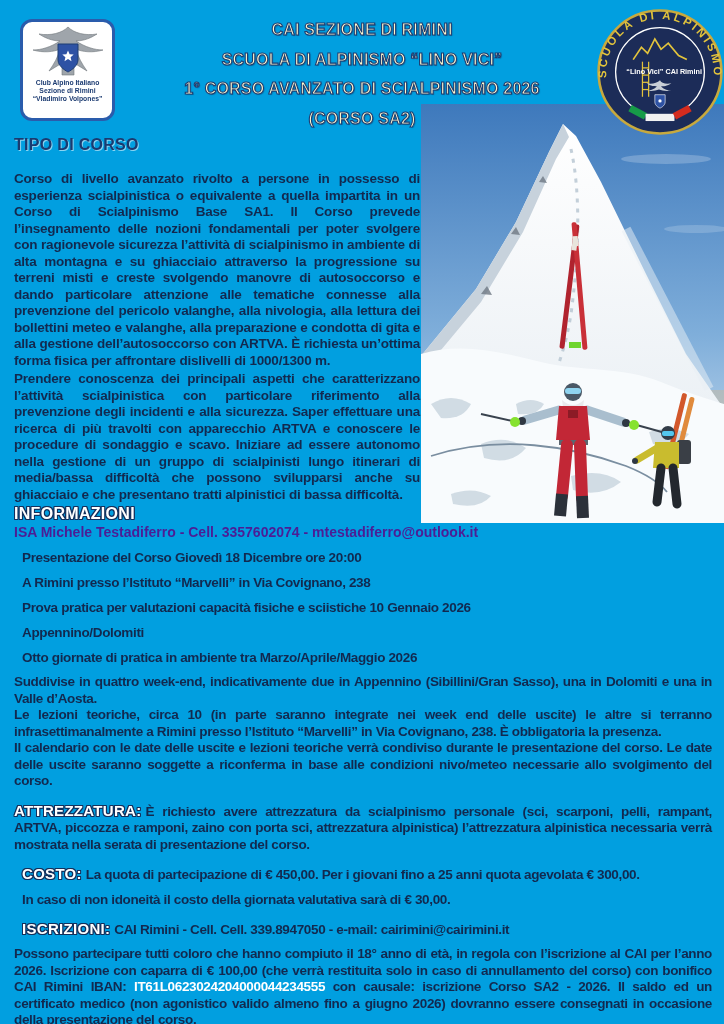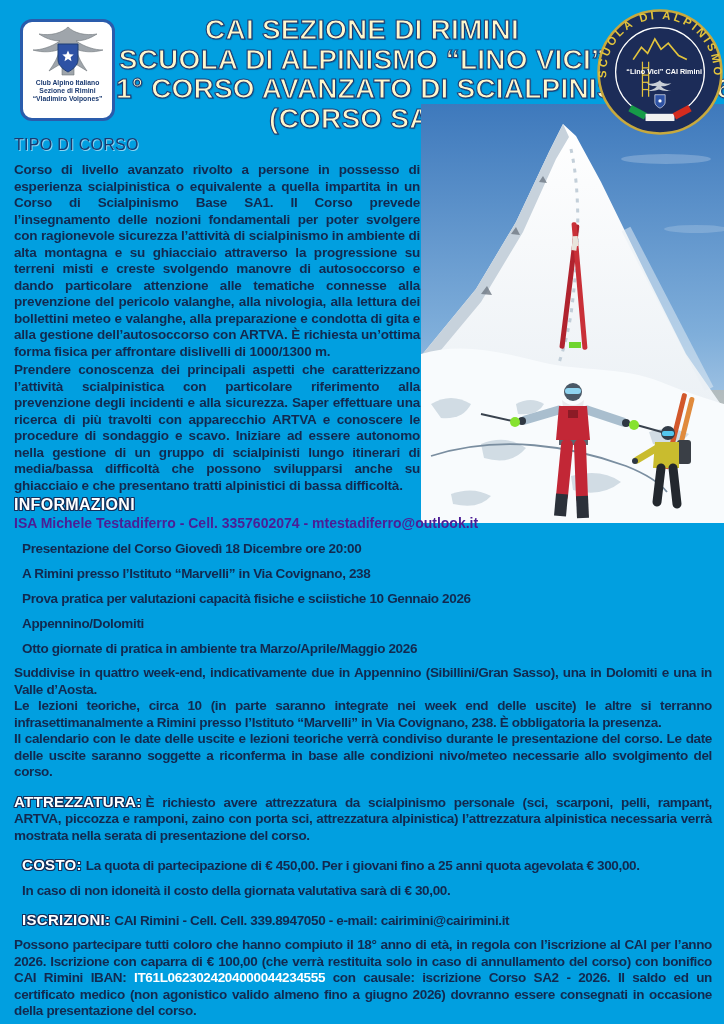--- a/index.html
+++ b/index.html
@@ -17,34 +17,34 @@
     padding-top:3px;box-sizing:border-box;
   }
   .club-lines{margin-top:-2px;text-align:center;color:#1D3C72;font-weight:bold;
     font-size:6.8px;line-height:8px;}
   .title-block{
     position:absolute;left:116px;top:15px;width:492px;text-align:center;
     color:#FFF7CC;font-weight:bold;
     -webkit-text-stroke:1.1px #1D3C72;
     text-shadow:1px 1px 1px rgba(10,30,70,.35);
   }
-  .title-block .t{font-size:28px;line-height:29.5px;letter-spacing:.2px;white-space:nowrap;}
+  .title-block .t{font-size:16px;line-height:29.5px;letter-spacing:.2px;white-space:nowrap;}
   .badge{position:absolute;right:0px;top:8px;width:128px;height:128px;z-index:5;}
   .badge text{font-family:"Liberation Sans",sans-serif;}
   .ring-text{fill:#E3C43C;font-size:11px;font-weight:bold;letter-spacing:2.6px;}
   .badge-center-text{fill:#fff;font-size:7px;font-weight:bold;}
   
   .photo{position:absolute;left:421px;top:104px;width:303px;height:419px;z-index:1;}
   
   .content{position:absolute;left:14px;top:136px;width:698px;z-index:2;color:#12294F;}
   .left-col{width:406px;}
   .h-navy{
-    color:#1A3A70;font-weight:normal;font-size:16px;line-height:18px;letter-spacing:.3px;
+    color:#1A3A70;font-weight:bold;font-size:16px;line-height:18px;letter-spacing:.3px;
     text-shadow:1px 1px 0 rgba(255,255,255,.55);
-    margin:0 0 8px 0;
+    margin:0 0 17px 0;
   }
   .h-white{
     color:#fff;font-weight:bold;font-size:16px;line-height:18px;letter-spacing:.3px;
     text-shadow:-1px -1px 0 #14305C,0 -1px 0 #14305C,1px -1px 0 #14305C,
                 -1px 0 0 #14305C,1px 0 0 #14305C,
                 -1px 1px 0 #14305C,0 1px 0 #14305C,1px 1px 0 #14305C;
     margin:0 0 1px 0;
   }
   .h-inline{font-size:15px;display:inline;margin-right:4px;}
   .body-just{

